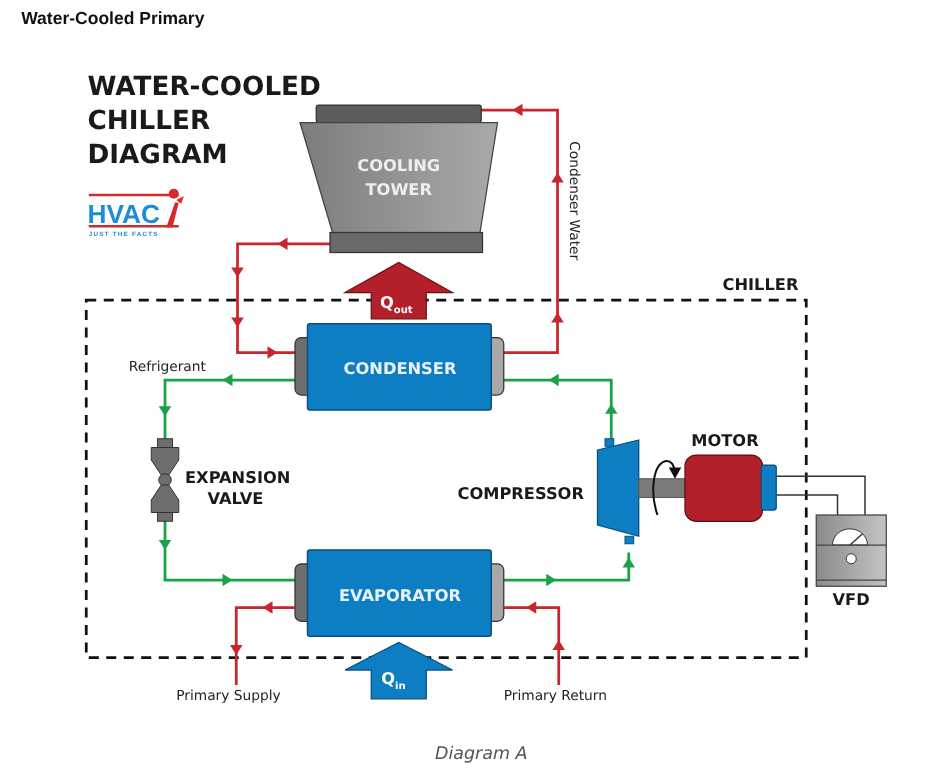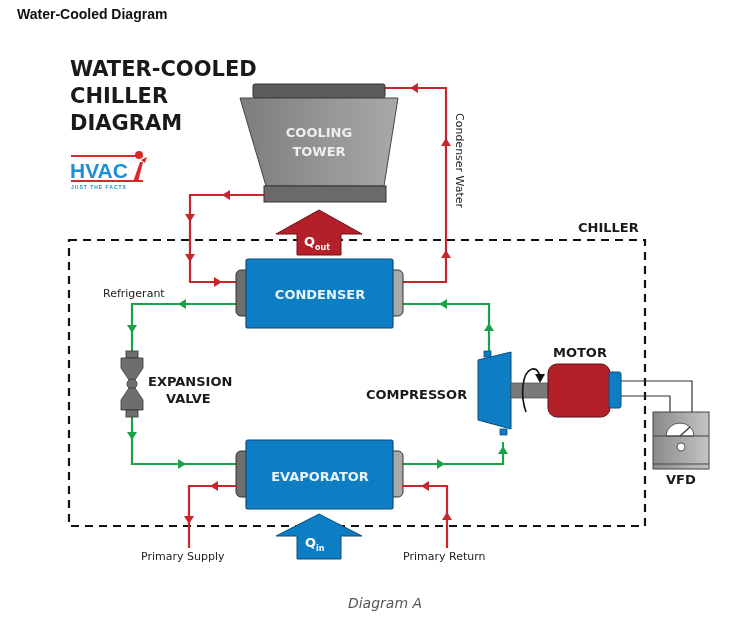--- a/index.html
+++ b/index.html
@@ -4,21 +4,21 @@
 <style>
   html,body{margin:0;padding:0;background:#fff;}
   body{width:743px;height:624px;position:relative;overflow:hidden;font-family:"Liberation Sans",sans-serif;}
   .page-heading{position:absolute;left:17px;top:6px;font-size:14px;font-weight:bold;color:#111;font-family:"Liberation Sans",sans-serif;}
   svg{position:absolute;left:0;top:0;}
   .caption{position:absolute;left:0;width:770px;top:595px;text-align:center;font-style:italic;font-size:14px;color:#555;font-family:"DejaVu Sans",sans-serif;}
 </style>
 </head>
 <body>
 
-<div class="page-heading">Water-Cooled Diagram</div>
+<div class="page-heading">Water-Cooled Primary</div>
 
 <svg width="743" height="624" viewBox="0 0 743 624">
   <defs>
     <linearGradient id="towerGrad" x1="0" x2="1" y1="0" y2="0">
       <stop offset="0" stop-color="#7d7d7d"></stop>
       <stop offset="1" stop-color="#a9a9a9"></stop>
     </linearGradient>
     <linearGradient id="vfdGrad" x1="0" x2="1">
       <stop offset="0" stop-color="#8a8a8a"></stop>
       <stop offset="1" stop-color="#c4c4c4"></stop>

